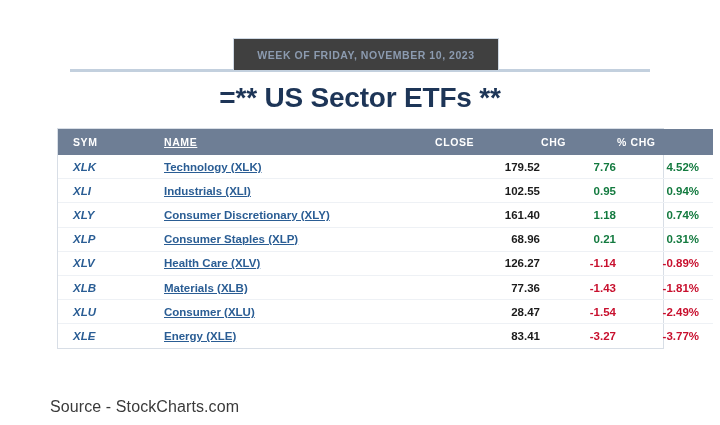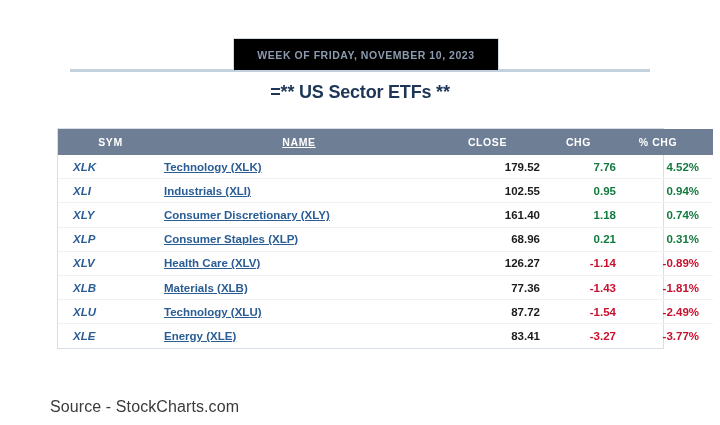--- a/index.html
+++ b/index.html
@@ -35,41 +35,41 @@
 
   .date-badge {
     position: absolute;
     left: 233px;
     top: 38px;
     width: 266px;
     height: 32px;
     box-sizing: border-box;
     border: 1px solid #cfd9e4;
     border-bottom: none;
-    background: #000000;
+    background: #404040;
     display: flex;
     align-items: center;
     justify-content: center;
     z-index: 2;
   }
   .date-badge span {
     font-size: 10.5px;
     letter-spacing: 0.55px;
     font-weight: 600;
     color: #8c9bb0;
     white-space: nowrap;
   }
 
   .page-title {
     position: absolute;
     left: 0;
     top: 82px;
     width: 720px;
     text-align: center;
-    font-size: 18px;
+    font-size: 28px;
     font-weight: bold;
     color: #1d3557;
     letter-spacing: -0.2px;
   }
 
   
   .table-wrap {
     position: absolute;
     left: 57px;
     top: 128px;
@@ -87,21 +87,21 @@
 
   table.etf-table thead tr {
     background: #6e7e95;
   }
   table.etf-table thead th {
     color: #ffffff;
     font-size: 10.5px;
     font-weight: bold;
     letter-spacing: 0.6px;
     padding: 7px 0 7px 1px;
-    text-align: center;
+    text-align: left;
   }
 
   table.etf-table tbody td {
     font-size: 11.5px;
     font-weight: bold;
     padding: 5.6px 0 5.6px 0;
     border-bottom: 1px solid #eef1f5;
   }
   table.etf-table tbody tr:last-child td {
     border-bottom: none;
@@ -191,22 +191,22 @@
         </tr>
         <tr>
           <td class="col-sym">XLB</td>
           <td class="col-name">Materials (XLB)</td>
           <td class="col-close">77.36</td>
           <td class="col-chg down">-1.43</td>
           <td class="col-pchg down">-1.81%</td>
         </tr>
         <tr>
           <td class="col-sym">XLU</td>
-          <td class="col-name">Technology (XLU)</td>
-          <td class="col-close">87.72</td>
+          <td class="col-name">Consumer (XLU)</td>
+          <td class="col-close">28.47</td>
           <td class="col-chg down">-1.54</td>
           <td class="col-pchg down">-2.49%</td>
         </tr>
         <tr>
           <td class="col-sym">XLE</td>
           <td class="col-name">Energy (XLE)</td>
           <td class="col-close">83.41</td>
           <td class="col-chg down">-3.27</td>
           <td class="col-pchg down">-3.77%</td>
         </tr>

